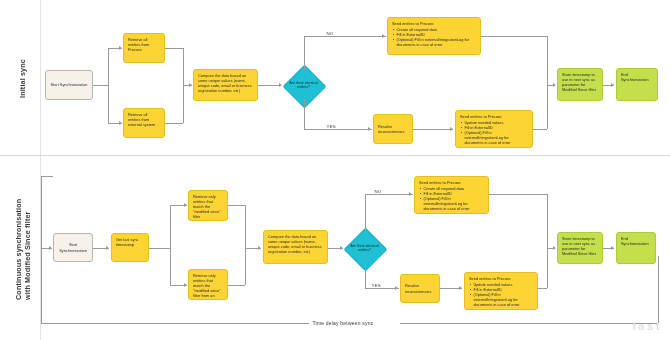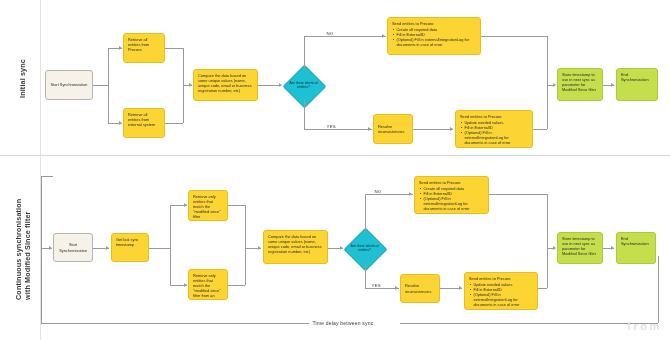--- a/index.html
+++ b/index.html
@@ -241,15 +241,15 @@
   <div class="edge eh" style="left:547px;top:248px;width:8px;"></div>
   <div class="arrow r" style="left:553px;top:245.8px;"></div>
 
   <div class="node n-green tl" style="left:557px;top:232px;width:46px;height:32px;">Store timestamp to use in next sync as parameter for Modified Since filter</div>
 
   <div class="edge eh" style="left:603px;top:248px;width:11px;"></div>
   <div class="arrow r" style="left:611px;top:245.8px;"></div>
 
   <div class="node n-green tl" style="left:616px;top:232px;width:40px;height:32px;">End Synchronization</div>
 
-  <div class="watermark">from</div>
+  <div class="watermark">last</div>
 
 </div>
 
 </body></html>

